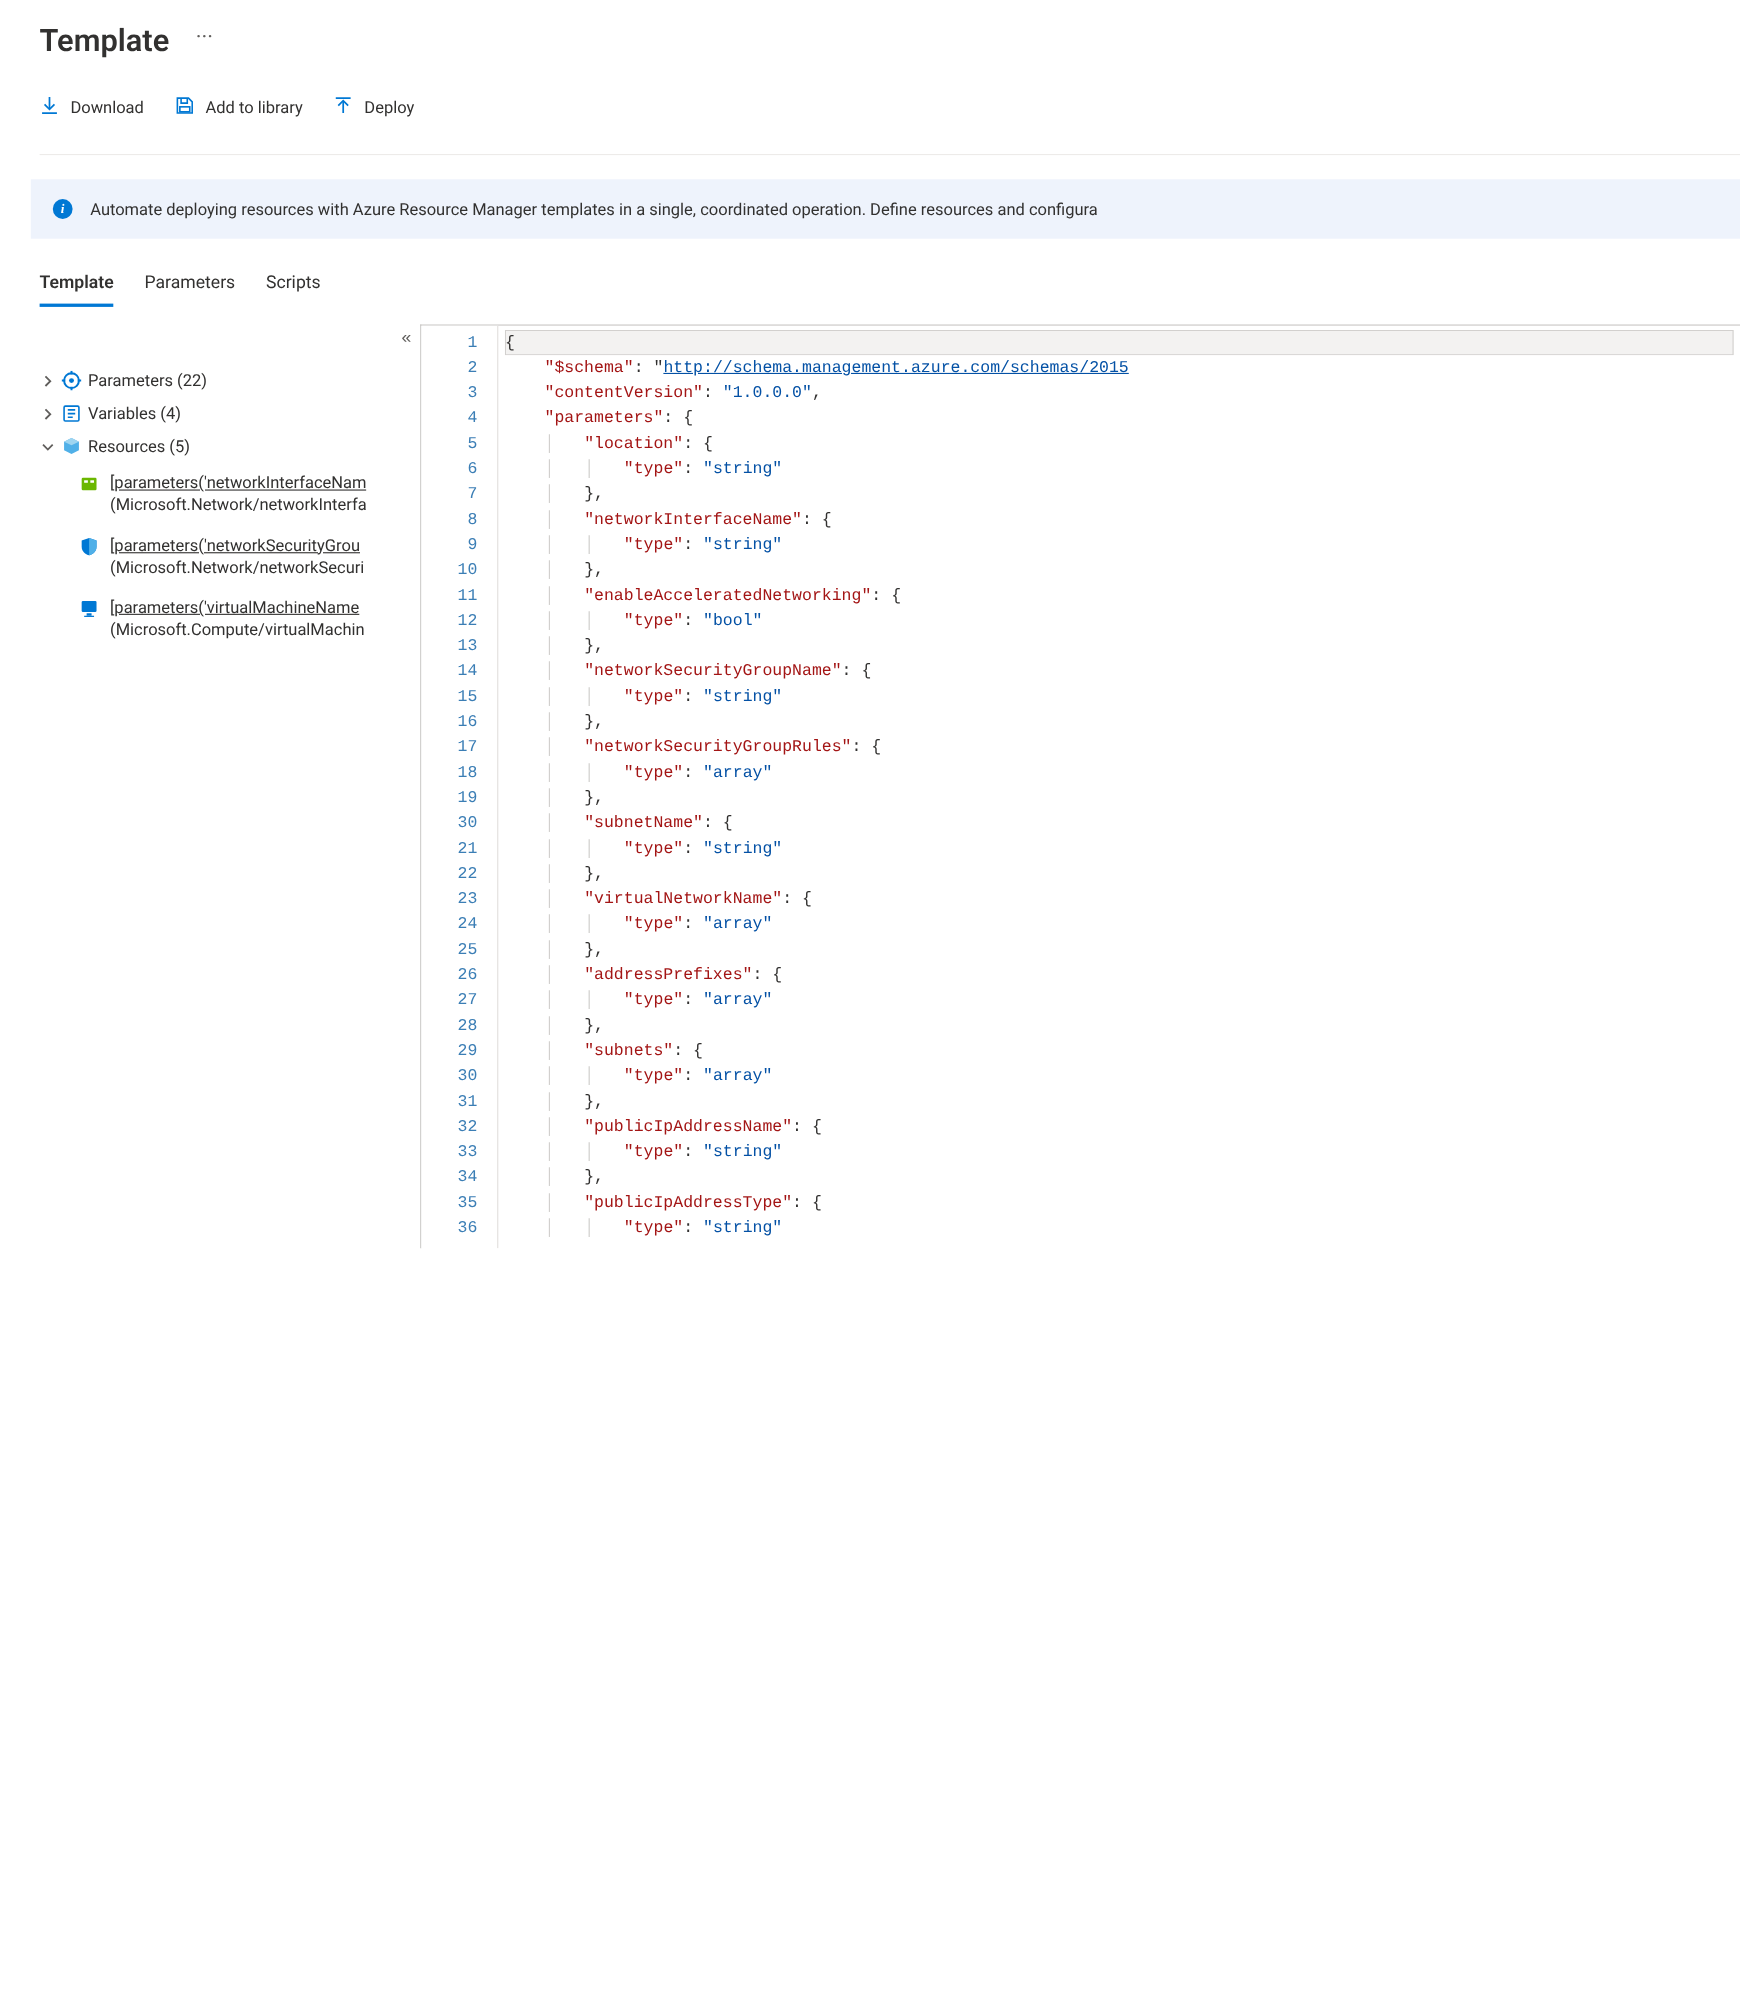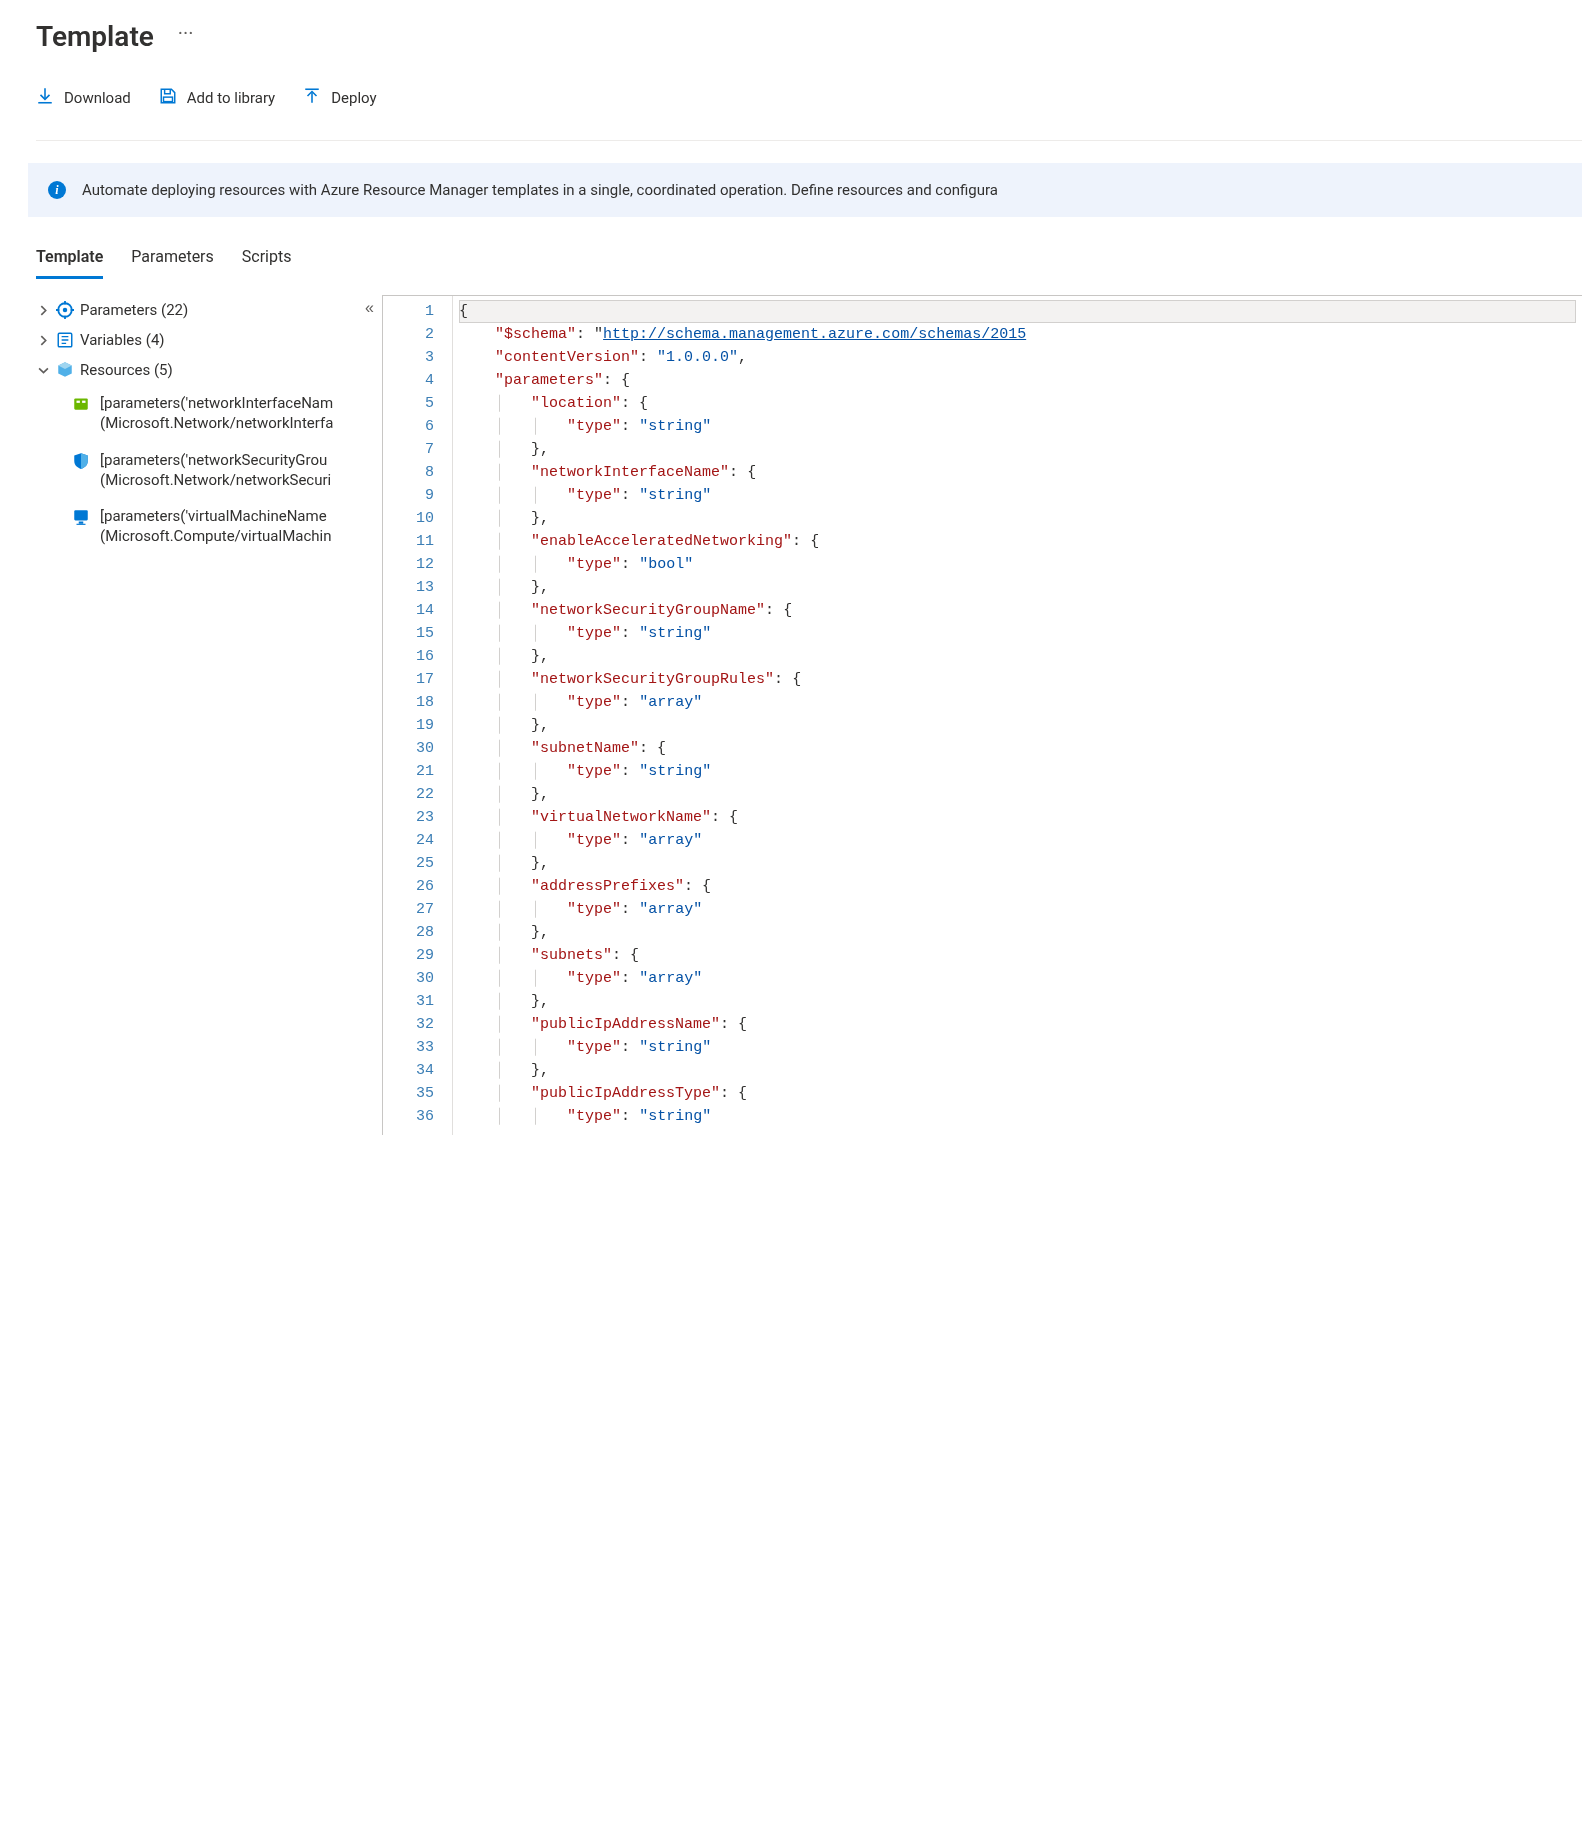--- a/index.html
+++ b/index.html
@@ -114,20 +114,21 @@
     position: absolute;
     top: 4px;
     right: 8px;
     font-size: 16px;
     color: #605e5c;
     cursor: pointer;
     background: none;
     border: none;
   }
   .tree {
+    margin-top: 36px;
     font-size: 15px;
   }
   .tree-node {
     display: flex;
     align-items: center;
     gap: 6px;
     padding: 6px 0;
     cursor: pointer;
     white-space: nowrap;
   }
@@ -169,20 +170,21 @@
   .resource-text {
     display: flex;
     flex-direction: column;
     line-height: 1.35;
     overflow: hidden;
   }
   .resource-name {
     color: #323130;
     overflow: hidden;
     text-overflow: clip;
+    text-decoration: underline;
   }
   .resource-type {
     color: #323130;
     overflow: hidden;
     text-overflow: clip;
   }
   .editor {
     flex: 1;
     border-left: 1px solid #c8c6c4;
     border-top: 1px solid #c8c6c4;

